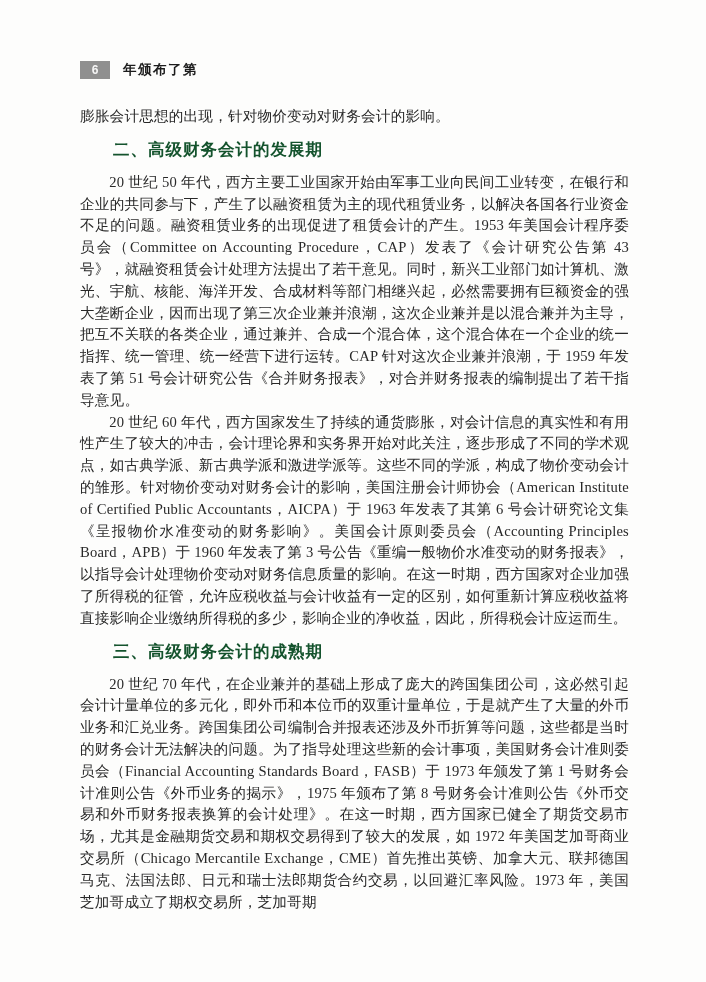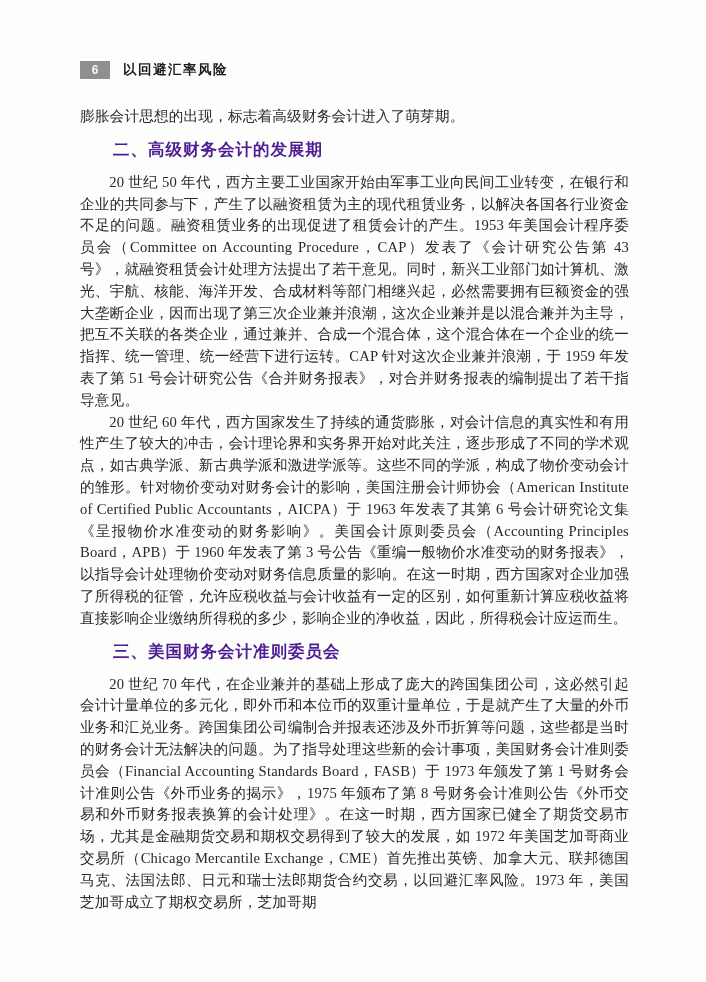--- a/index.html
+++ b/index.html
@@ -56,47 +56,47 @@
   }
   .content p {
     margin: 0;
     text-indent: 2em;
   }
   .content p.flush { text-indent: 0; }
 
   .section-heading {
     font-size: 16.5px;
     font-weight: bold;
-    color: #4c1d95;
+    color: #14532d;
     line-height: 22px;
     margin: 11px 0;
     text-indent: 2em;
     letter-spacing: 1px;
   }
 </style>
 </head>
 <body>
 
 <div class="page">
 
   <div class="running-header">
     <div class="page-num-box">
       <span>6</span>
     </div>
-    <div class="book-title">以回避汇率风险</div>
+    <div class="book-title">年颁布了第</div>
   </div>
 
   <div class="content">
 
-    <p class="flush">膨胀会计思想的出现，标志着高级财务会计进入了萌芽期。</p>
+    <p class="flush">膨胀会计思想的出现，针对物价变动对财务会计的影响。</p>
 
     <h2 class="section-heading">二、高级财务会计的发展期</h2>
 
     <p>20 世纪 50 年代，西方主要工业国家开始由军事工业向民间工业转变，在银行和企业的共同参与下，产生了以融资租赁为主的现代租赁业务，以解决各国各行业资金不足的问题。融资租赁业务的出现促进了租赁会计的产生。1953 年美国会计程序委员会（Committee on Accounting Procedure，CAP）发表了《会计研究公告第 43 号》，就融资租赁会计处理方法提出了若干意见。同时，新兴工业部门如计算机、激光、宇航、核能、海洋开发、合成材料等部门相继兴起，必然需要拥有巨额资金的强大垄断企业，因而出现了第三次企业兼并浪潮，这次企业兼并是以混合兼并为主导，把互不关联的各类企业，通过兼并、合成一个混合体，这个混合体在一个企业的统一指挥、统一管理、统一经营下进行运转。CAP 针对这次企业兼并浪潮，于 1959 年发表了第 51 号会计研究公告《合并财务报表》，对合并财务报表的编制提出了若干指导意见。</p>
     <p>20 世纪 60 年代，西方国家发生了持续的通货膨胀，对会计信息的真实性和有用性产生了较大的冲击，会计理论界和实务界开始对此关注，逐步形成了不同的学术观点，如古典学派、新古典学派和激进学派等。这些不同的学派，构成了物价变动会计的雏形。针对物价变动对财务会计的影响，美国注册会计师协会（American Institute of Certified Public Accountants，AICPA）于 1963 年发表了其第 6 号会计研究论文集《呈报物价水准变动的财务影响》。美国会计原则委员会（Accounting Principles Board，APB）于 1960 年发表了第 3 号公告《重编一般物价水准变动的财务报表》，以指导会计处理物价变动对财务信息质量的影响。在这一时期，西方国家对企业加强了所得税的征管，允许应税收益与会计收益有一定的区别，如何重新计算应税收益将直接影响企业缴纳所得税的多少，影响企业的净收益，因此，所得税会计应运而生。</p>
 
-    <h2 class="section-heading">三、美国财务会计准则委员会</h2>
+    <h2 class="section-heading">三、高级财务会计的成熟期</h2>
 
     <p>20 世纪 70 年代，在企业兼并的基础上形成了庞大的跨国集团公司，这必然引起会计计量单位的多元化，即外币和本位币的双重计量单位，于是就产生了大量的外币业务和汇兑业务。跨国集团公司编制合并报表还涉及外币折算等问题，这些都是当时的财务会计无法解决的问题。为了指导处理这些新的会计事项，美国财务会计准则委员会（Financial Accounting Standards Board，FASB）于 1973 年颁发了第 1 号财务会计准则公告《外币业务的揭示》，1975 年颁布了第 8 号财务会计准则公告《外币交易和外币财务报表换算的会计处理》。在这一时期，西方国家已健全了期货交易市场，尤其是金融期货交易和期权交易得到了较大的发展，如 1972 年美国芝加哥商业交易所（Chicago Mercantile Exchange，CME）首先推出英镑、加拿大元、联邦德国马克、法国法郎、日元和瑞士法郎期货合约交易，以回避汇率风险。1973 年，美国芝加哥成立了期权交易所，芝加哥期</p>
 
   </div>
 
 </div>
 
 </body></html>

